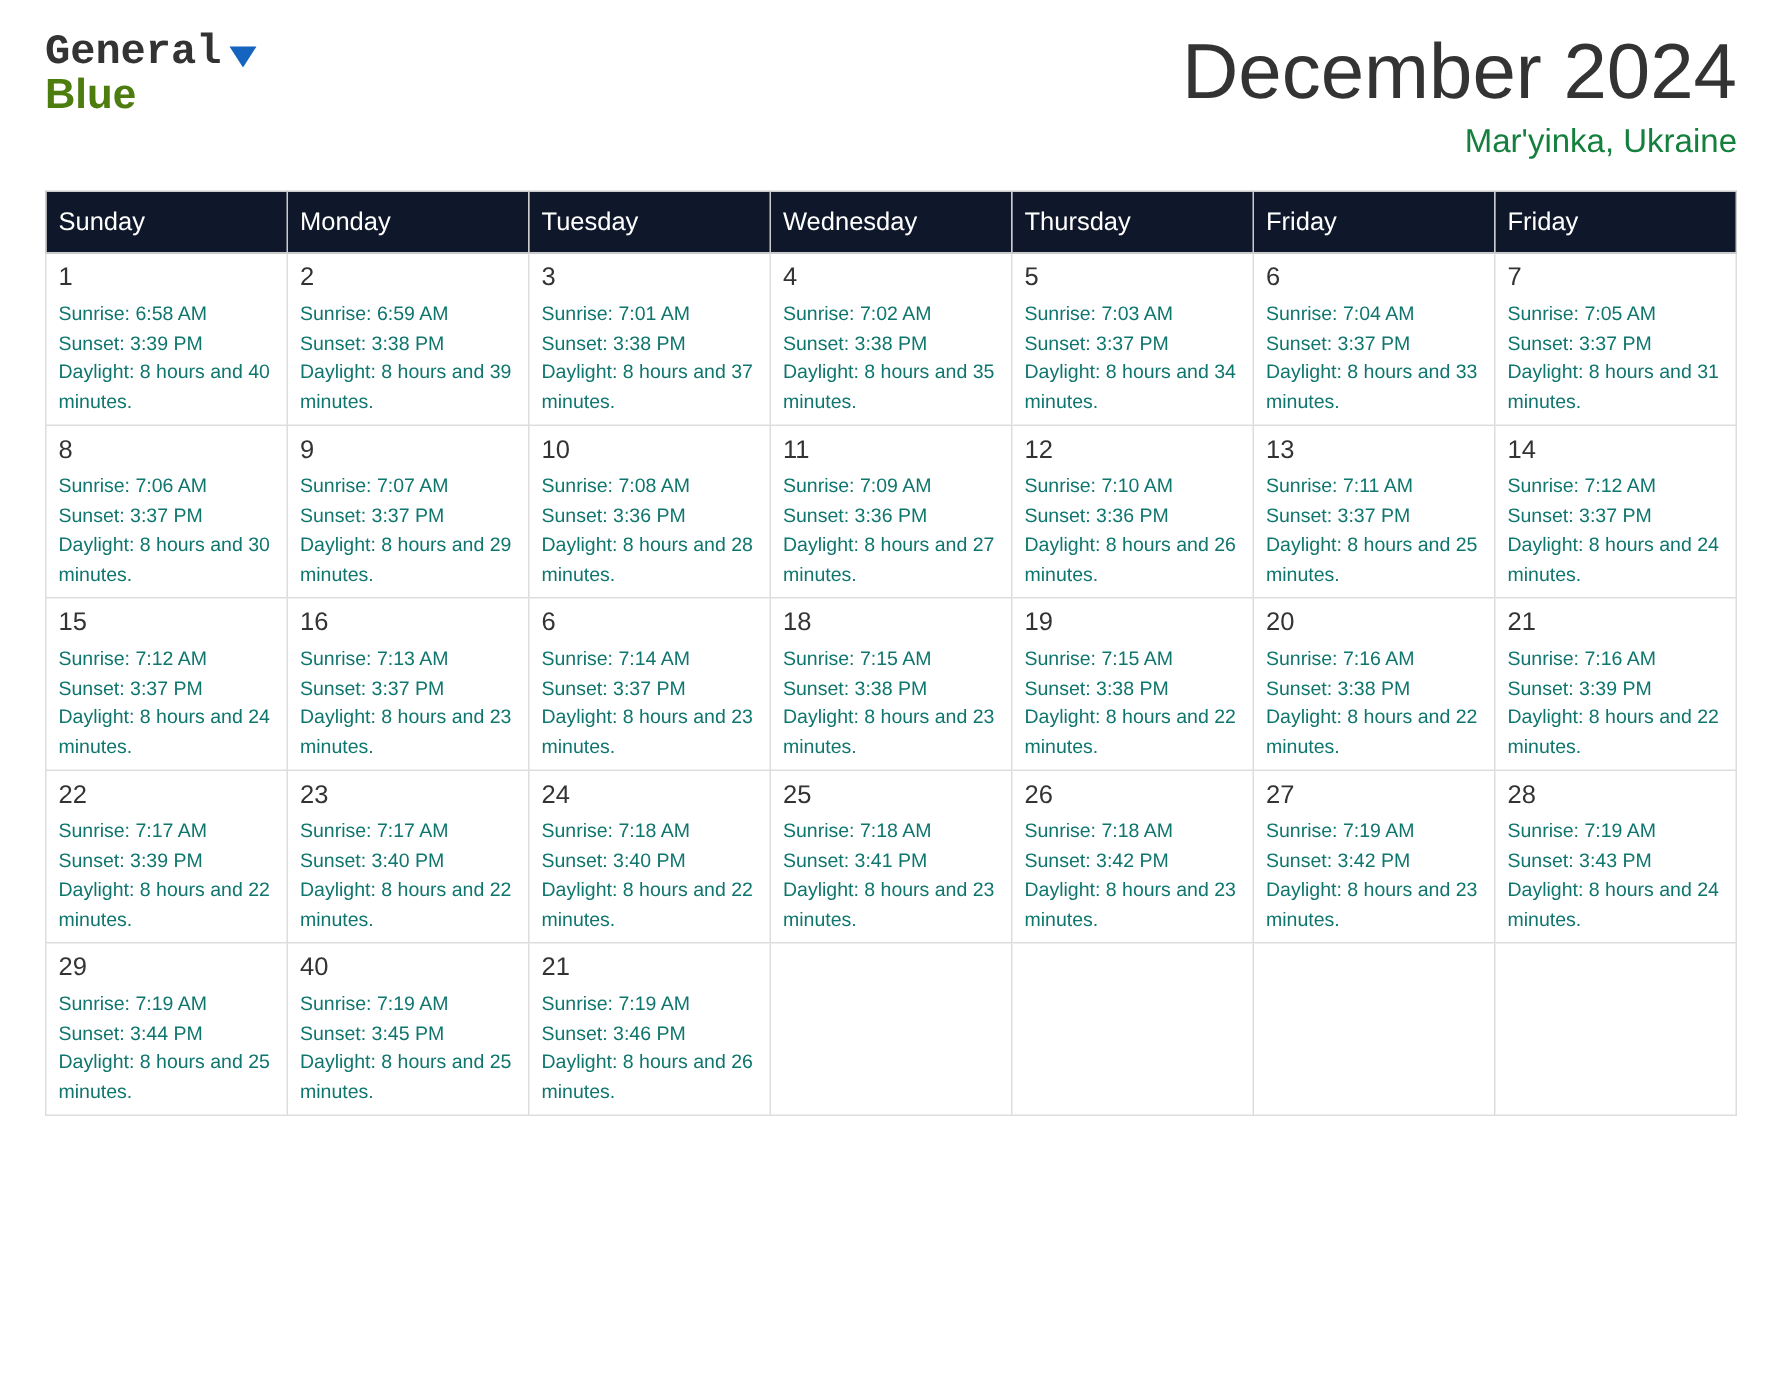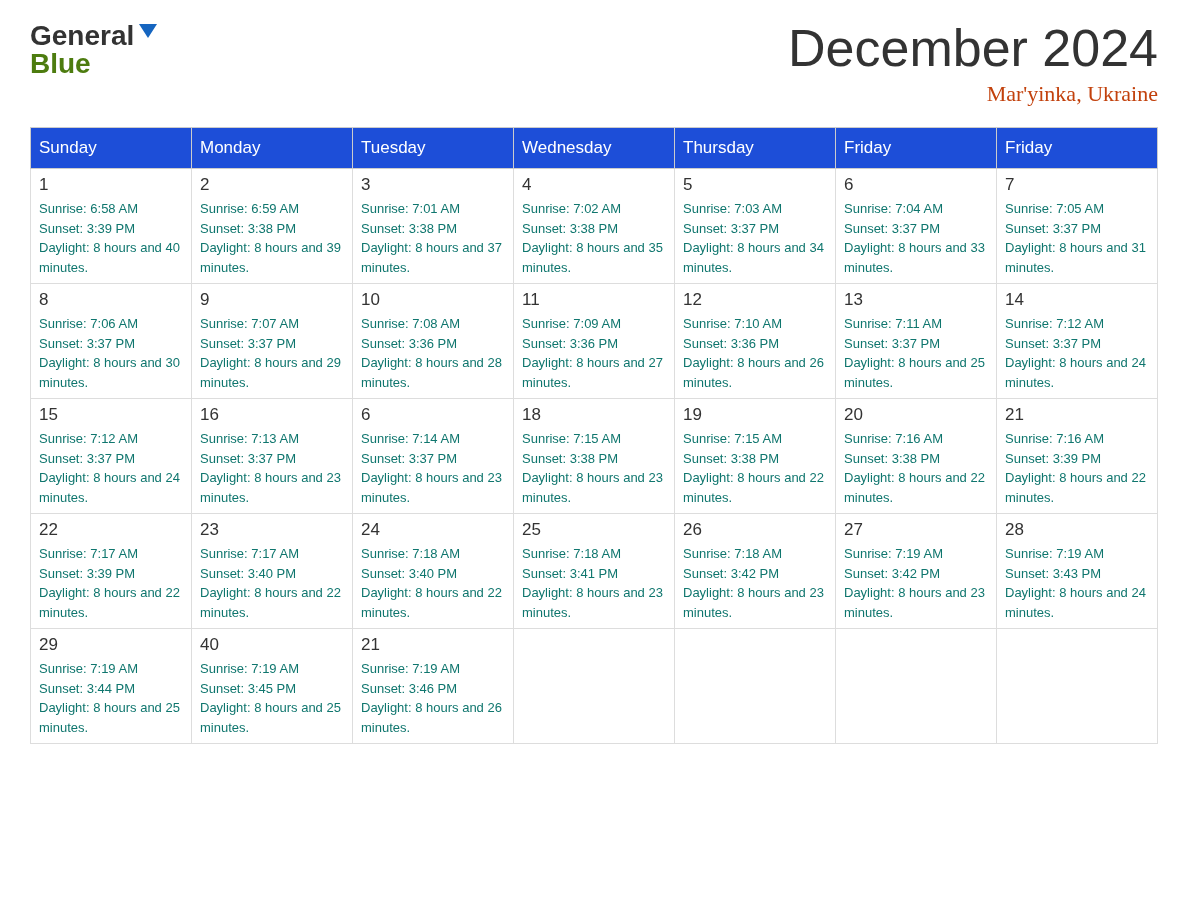--- a/index.html
+++ b/index.html
@@ -16,43 +16,43 @@
       align-items: flex-start;
       margin-bottom: 20px;
     }
     .logo {
       display: flex;
       flex-direction: column;
       align-items: flex-start;
     }
     .logo-top-line {
       display: flex;
-      align-items: flex-start;
+      align-items: center;
+      font-family: Liberation Mono, monospace;
     }
     .title-section {
       text-align: right;
     }
     .month-year {
       font-size: 52px;
       font-weight: normal;
       color: #333;
       line-height: 1.1;
     }
     .location {
       font-size: 22px;
-      color: #c2410c;
+      color: #15803d;
       margin-top: 4px;
-      font-family: Liberation Serif, serif;
     }
     .calendar {
       width: 100%;
       border-collapse: collapse;
     }
     .calendar th {
-      background-color: #1d4ed8;
+      background-color: #0f172a;
       color: #fff;
       padding: 10px 8px;
       font-size: 17px;
       font-weight: normal;
       text-align: left;
       border: 1px solid #ccc;
     }
     .calendar td {
       vertical-align: top;
       padding: 6px 8px;

